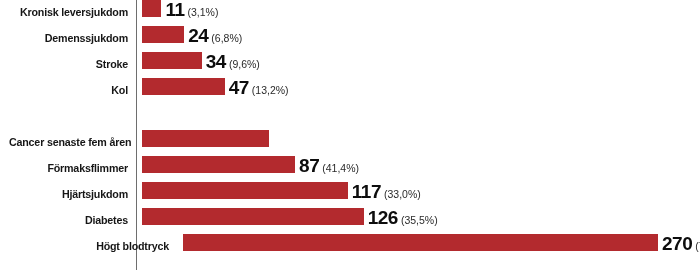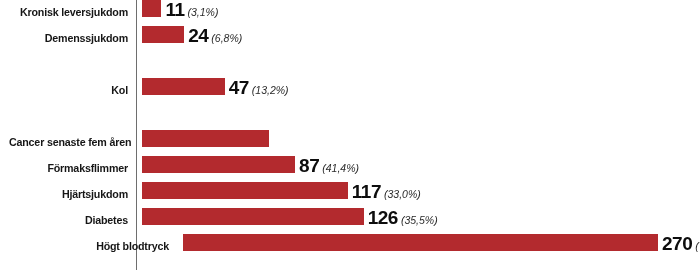--- a/index.html
+++ b/index.html
@@ -77,21 +77,20 @@
   }
   .value-num {
     font-size: 19px;
     font-weight: bold;
     color: #0d0d0d;
     letter-spacing: -0.5px;
     line-height: 1;
   }
   .value-pct {
     font-size: 10.5px;
-    font-style: italic;
     font-weight: normal;
     color: #2a2a2a;
     margin-left: 3px;
     line-height: 1;
   }
 </style>
 </head>
 <body>
 
 <div id="chart-root">
@@ -115,20 +114,30 @@
       <span class="cat-label">Demenssjukdom</span>
       <span class="bar-wrap">
         <span class="bar" style="width: 42.2px; background: rgb(179, 42, 46);"></span>
         <span class="value-group">
           <span class="value-num">24</span>
           <span class="value-pct">(6,8%)</span>
         </span>
       </span>
     </div>
 
+    <div class="bar-row" style="top:52px;">
+      <span class="cat-label">Stroke</span>
+      <span class="bar-wrap">
+        <span class="bar" style="width: 59.8px; background: rgb(179, 42, 46);"></span>
+        <span class="value-group">
+          <span class="value-num">34</span>
+          <span class="value-pct">(9,6%)</span>
+        </span>
+      </span>
+    </div>
 
     <div class="bar-row" style="top:78px;">
       <span class="cat-label">Kol</span>
       <span class="bar-wrap">
         <span class="bar" style="width: 82.7px; background: rgb(179, 42, 46);"></span>
         <span class="value-group">
           <span class="value-num">47</span>
           <span class="value-pct">(13,2%)</span>
         </span>
       </span>

